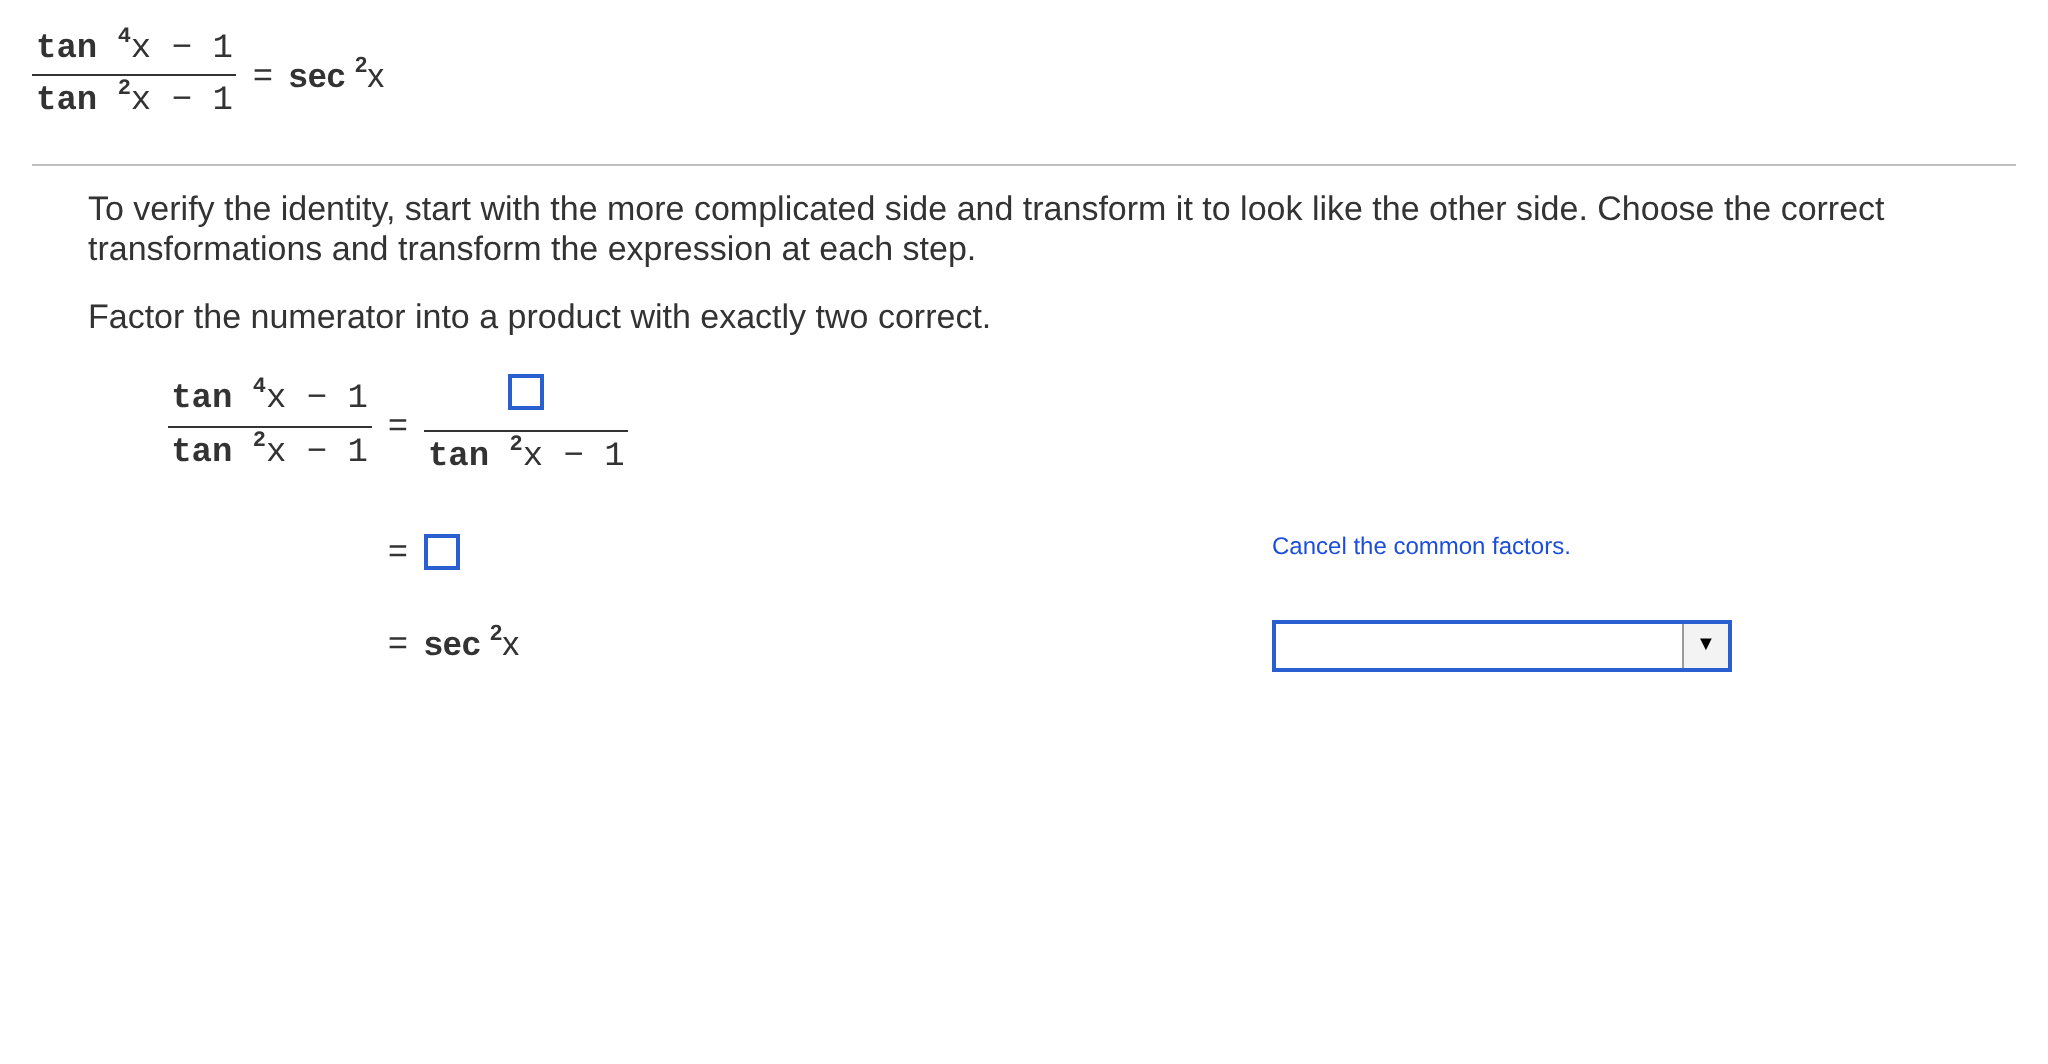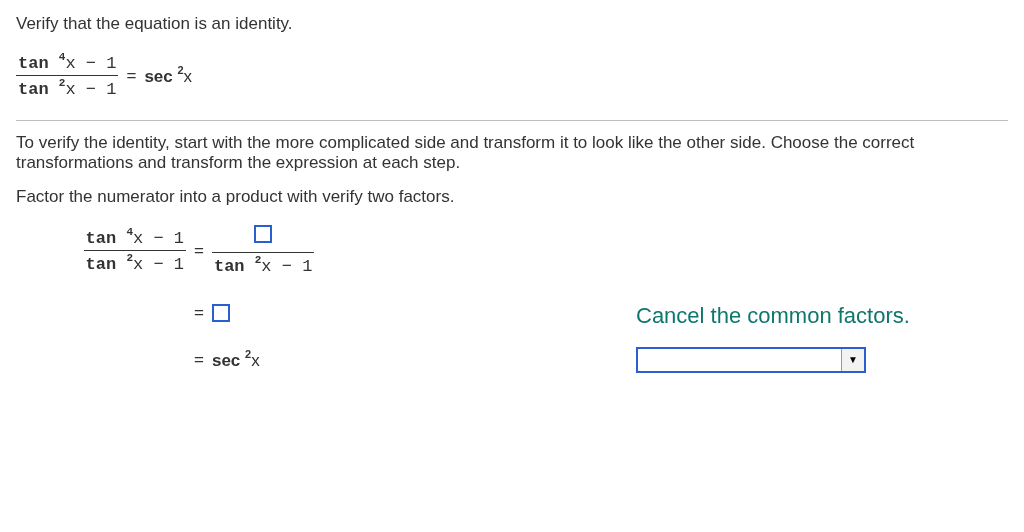--- a/index.html
+++ b/index.html
@@ -67,22 +67,22 @@
     height: 18px;
     border: 2px solid #2a5fd1;
     box-sizing: border-box;
   }
   .step-container {
     position: relative;
   }
   .annot-text {
     position: absolute;
     left: 560px;
-    font-size: 22px;
-    color: #0f766e;
+    font-size: 12px;
+    color: #1d4ed8;
   }
   .dropdown {
     position: absolute;
     left: 560px;
     width: 230px;
     height: 26px;
     border: 2px solid #2a5fd1;
     display: flex;
     align-items: stretch;
     box-sizing: border-box;
@@ -99,27 +99,27 @@
     justify-content: center;
     font-size: 10px;
     color: #000;
   }
   .align-col {
     display: inline-block;
     min-width: 110px;
   }
   .instr {
     margin-bottom: 14px;
+    margin-left: 28px;
   }
 </style>
 </head>
 <body>
 
 <div class="section-top">
-  <div class="prompt">Verify that the equation is an identity.</div>
 
   <div class="eq-row">
     <span class="frac">
       <span class="num">
         <span class="b">tan</span>
         <span class="b sup">4</span><span>x − 1</span>
       </span>
       <span class="den">
         <span class="b">tan</span>
         <span class="b sup">2</span><span>x − 1</span>
@@ -130,21 +130,21 @@
       <span class="b">sec</span>
       <span class="b sup">2</span><span>x</span>
     </span>
   </div>
 </div>
 
 <hr class="divider">
 
 <div class="instr">To verify the identity, start with the more complicated side and transform it to look like the other side. Choose the correct transformations and transform the expression at each step.</div>
 
-<div class="instr">Factor the numerator into a product with verify two factors.</div>
+<div class="instr">Factor the numerator into a product with exactly two correct.</div>
 
 <div class="step-container">
 
   <div class="step-row step-indent">
     <span class="align-col" style="text-align:right;">
       <span class="frac">
         <span class="num">
           <span class="b">tan</span>
           <span class="b sup">4</span><span>x − 1</span>
         </span>

